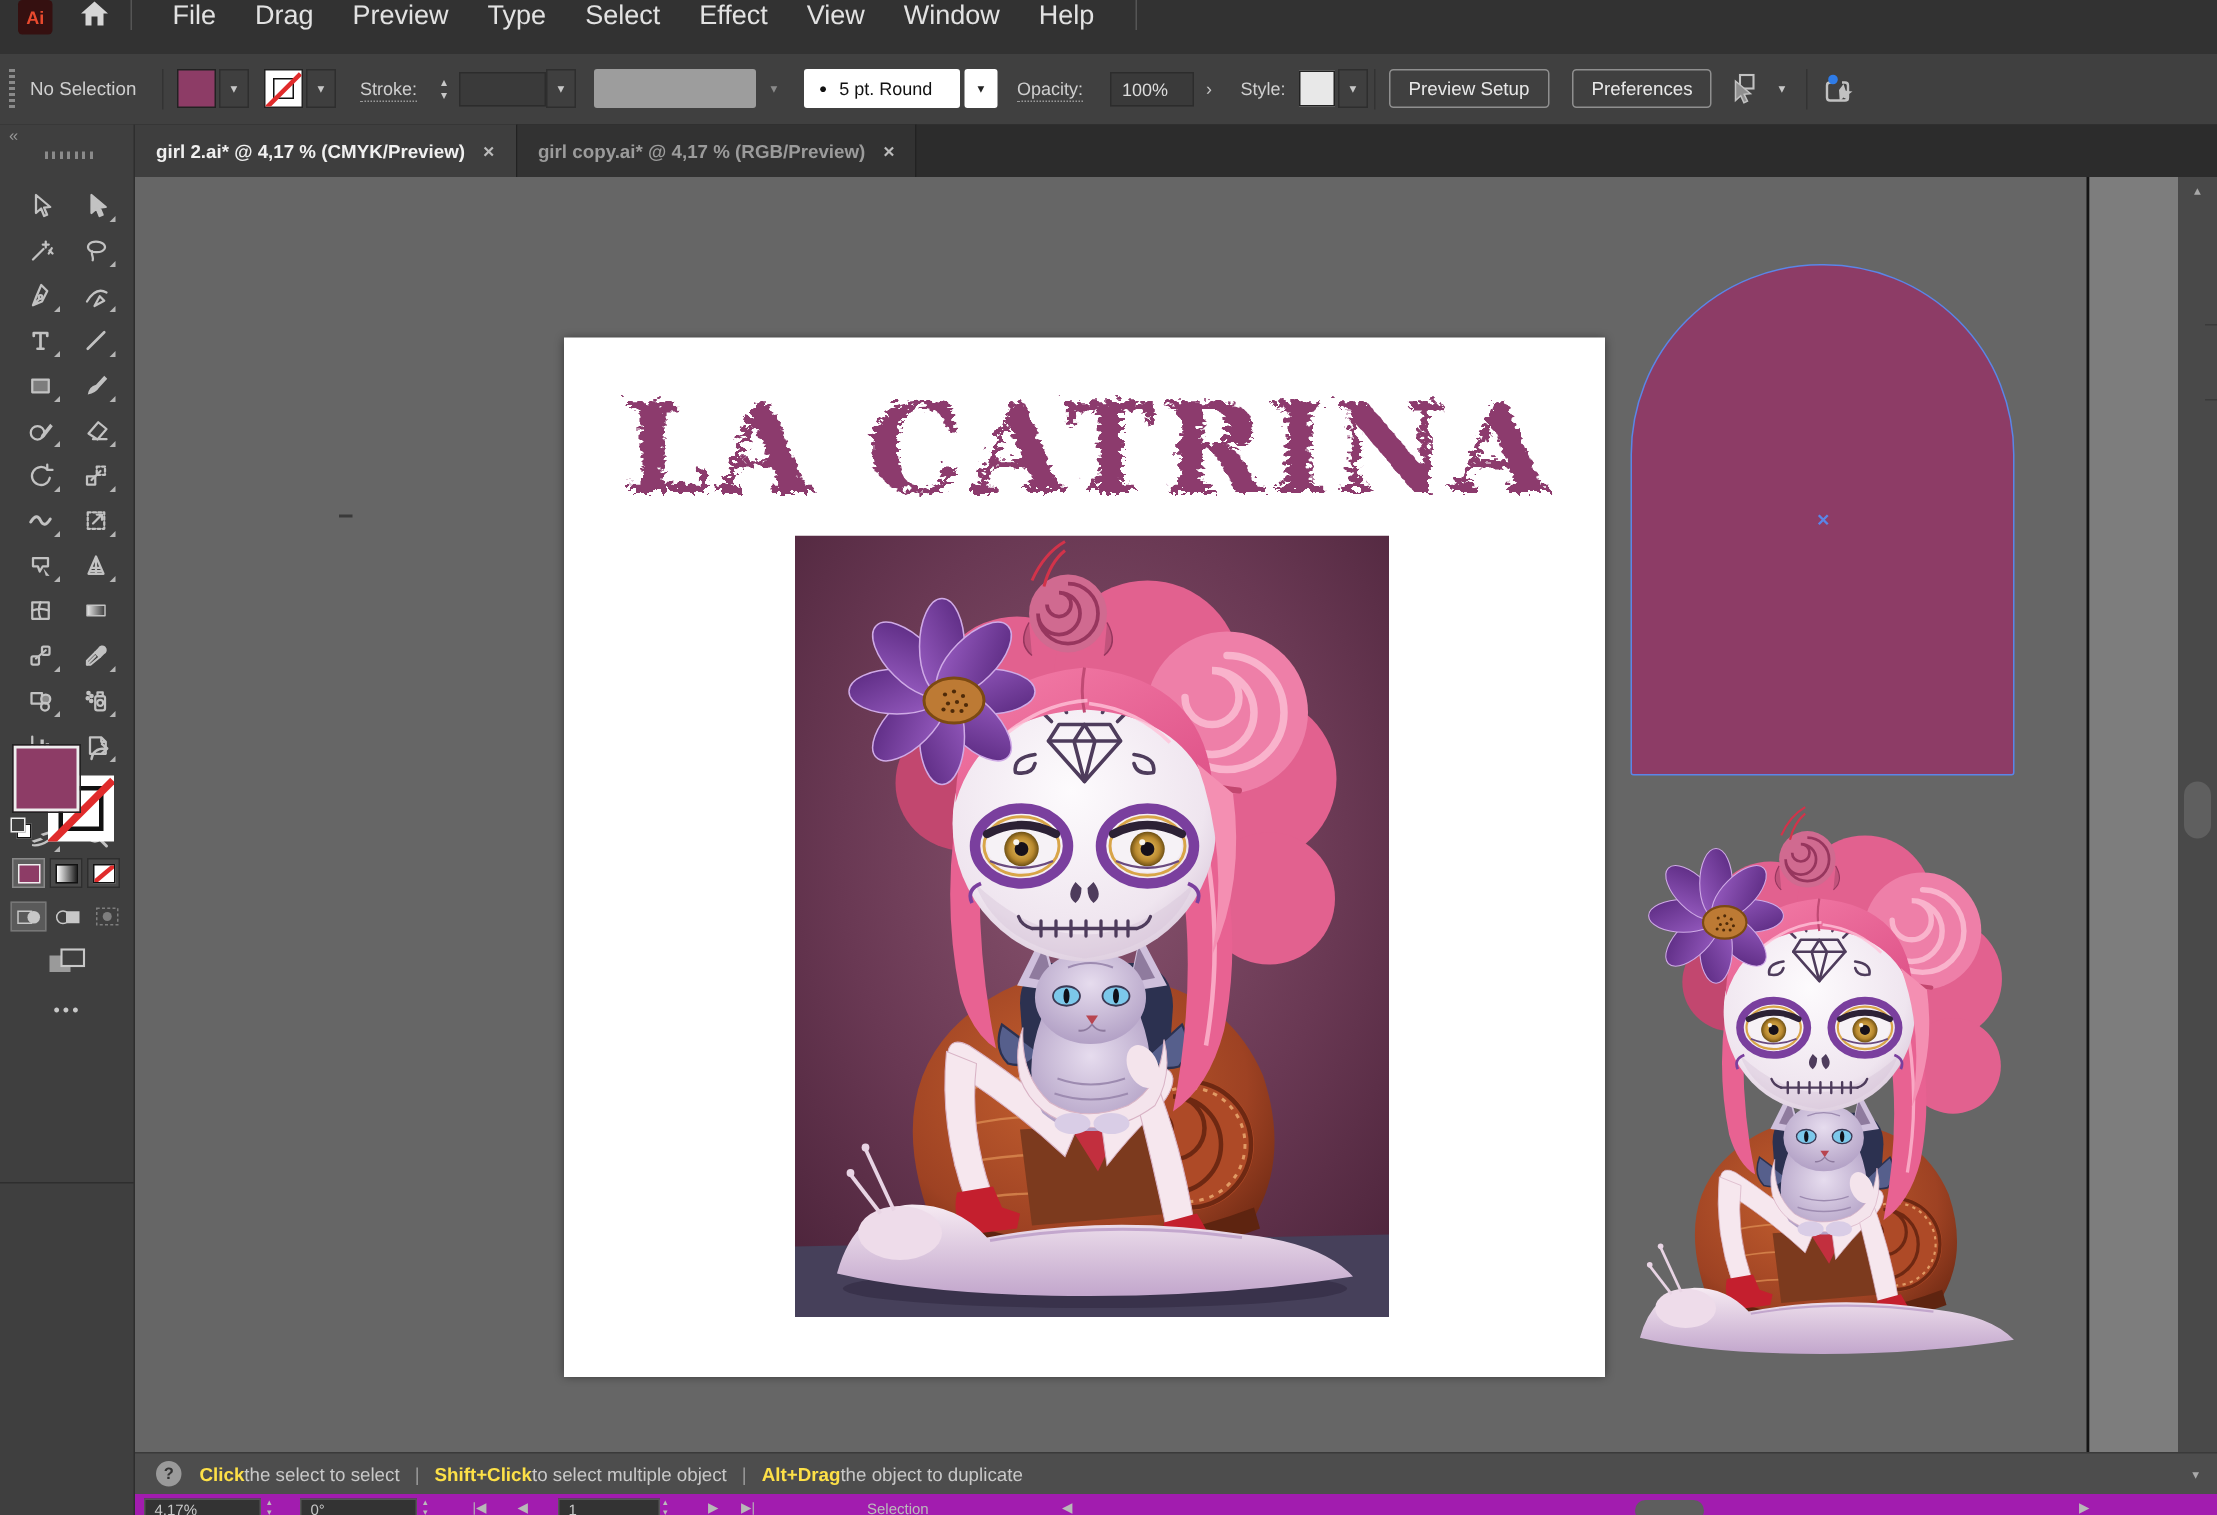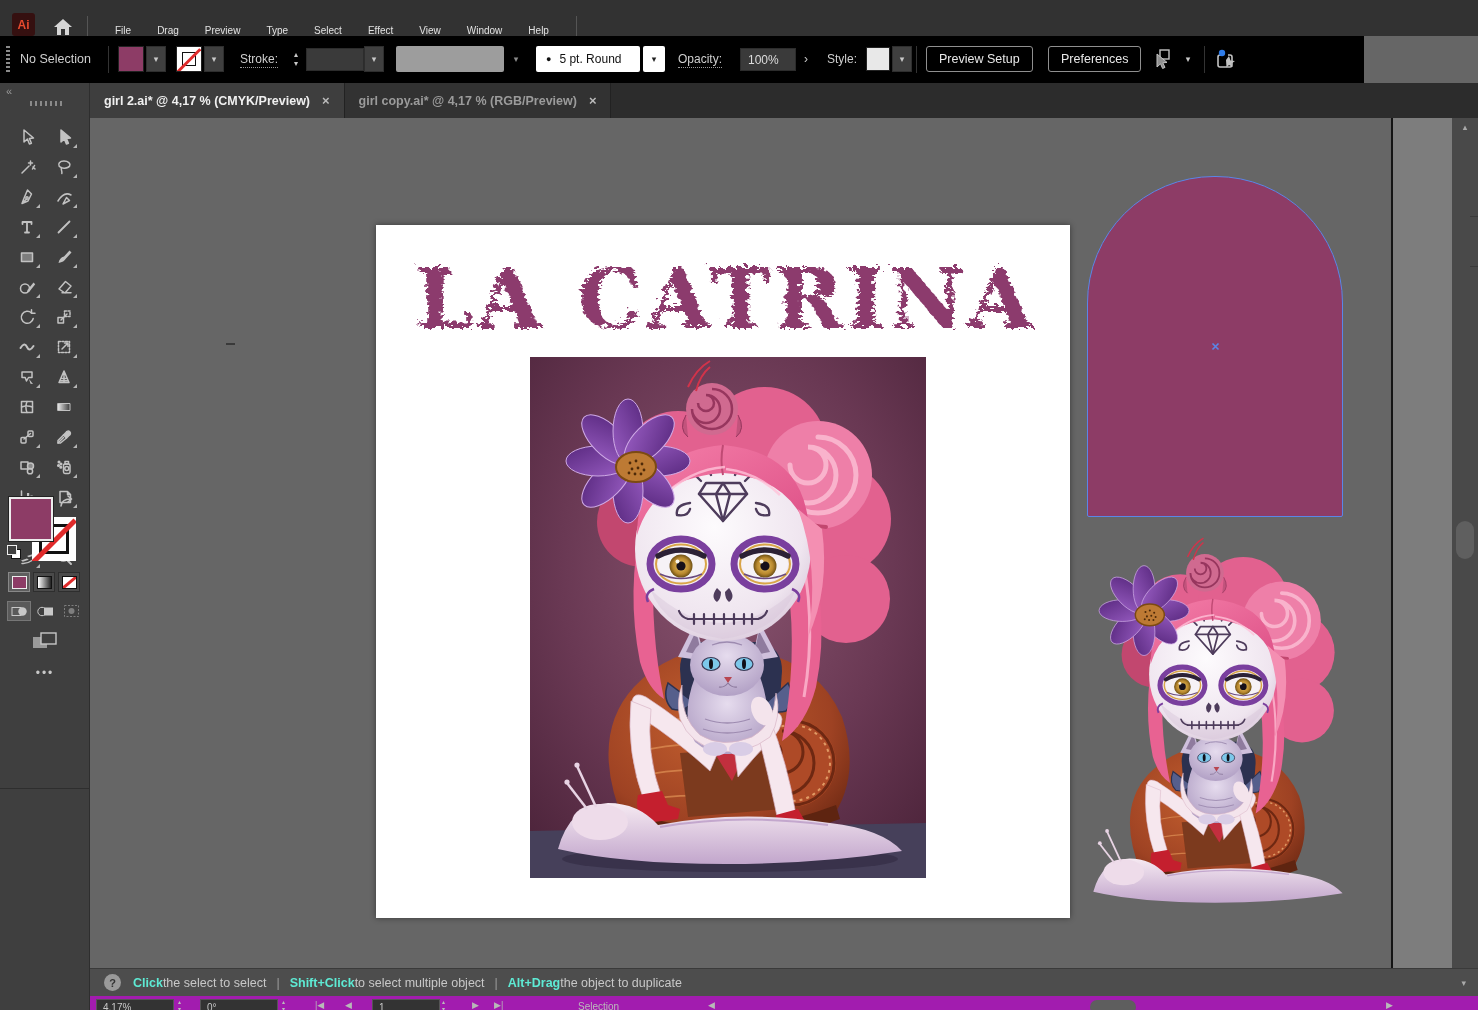--- a/index.html
+++ b/index.html
@@ -2,29 +2,29 @@
 <html style="--accent: #8d3c66; --selection: #5a86e8; --title_color: #8c3a6d; --none_red: #e02b2b; --pasteboard: #666666; --panel: #3f3f3f;"><head>
 <meta charset="utf-8">
 <style>
   html,body{margin:0;padding:0}
   body{width:1478px;height:1010px;position:relative;overflow:hidden;
        font-family:"Liberation Sans",sans-serif;background:#666;
        -webkit-font-smoothing:antialiased}
   .abs{position:absolute}
 
   
-  #menubar{left:0;top:0;width:1478px;height:36px;background:#323232;display:flex;align-items:flex-end}
+  #menubar{left:0;top:0;width:1478px;height:36px;background:#323232;display:flex;align-items:flex-start}
   #ai-logo{width:23px;height:23px;margin-left:12px;border-radius:3px;background:#351010;
            color:#e84a2e;font-weight:bold;font-size:12px;display:flex;align-items:center;justify-content:center}
   #home-btn{margin-left:18px;display:flex;align-items:center}
   .vsep{width:1px;height:20px;background:#555;margin:0 14px}
-  .menu-item{color:#e2e2e2;font-size:10px;padding:0 13px;cursor:default}
-
-  
-  #controlbar{left:0;top:36px;width:1364px;height:47px;background:#000000;border-bottom:1px solid #262626}
+  .menu-item{color:#e2e2e2;font-size:18px;padding:0 13px;cursor:default}
+
+  
+  #controlbar{left:0;top:36px;width:1478px;height:47px;background:#404040;border-bottom:1px solid #262626}
   #controlbar .lbl{font-size:12px;color:#cfcfcf;border-bottom:1px dotted #9a9a9a;padding-bottom:1px}
   .dragdots{left:6px;top:10px;width:4px;height:27px;
      background:repeating-linear-gradient(#8a8a8a 0 2px,transparent 2px 4px)}
   #no-selection{left:20px;top:16px;font-size:12.5px;color:#cfcfcf}
   .csep{top:10px;width:1px;height:27px;background:#333}
   .swatch{top:10px;width:26px;height:26px;border:1px solid #222;box-sizing:border-box}
   .chevbox{top:10px;width:20px;height:26px;background:#3f3f3f;border:1px solid #2e2e2e;box-sizing:border-box;
            color:#c8c8c8;font-size:9px;display:flex;align-items:center;justify-content:center}
   .nonefill{background:#fff;position:relative;overflow:hidden}
   .nonefill::before{content:"";position:absolute;inset:5px;border:1.5px solid #111}
@@ -99,21 +99,21 @@
   #vscroll{left:1452px;top:118px;width:26px;height:850px;background:#494949}
   #vscroll .up{position:absolute;left:0;top:4px;width:26px;text-align:center;color:#a8a8a8;font-size:9px}
   #vthumb{position:absolute;left:4px;top:403px;width:18px;height:38px;border-radius:9px;background:#5f5f5f}
   .dockline{left:1470px;width:8px;height:1px;background:#3a3a3a}
 
   
   #statusbar{left:90px;top:968px;width:1388px;height:28px;background:#4d4d4d;border-top:1px solid #3a3a3a;
              box-sizing:border-box;display:flex;align-items:center;font-size:12.5px;color:#c8c8c8}
   #help-badge{width:17px;height:17px;border-radius:50%;background:#9a9a9a;color:#333;font-weight:bold;
               font-size:11px;display:flex;align-items:center;justify-content:center;margin:0 12px 0 14px}
-  #statusbar b{color:#5eead4;font-weight:bold}
+  #statusbar b{color:#fde047;font-weight:bold}
   #statusbar .pipe{color:#9a9a9a;margin:0 10px}
   #status-chev{position:absolute;right:12px;color:#aaa;font-size:9px}
 
   
   #bottombar{left:90px;top:996px;width:1388px;height:14px;background:#a21caf;overflow:hidden;font-size:10px;color:#c8c8c8}
   .bb-box{position:absolute;top:3px;height:18px;background:#333;border:1px solid #555;box-sizing:border-box;
           display:flex;align-items:flex-start;padding:2px 0 0 6px}
   .bb-chev{position:absolute;top:3px;font-size:6px;color:#bbb;line-height:7px;text-align:center}
   .bb-nav{position:absolute;top:4px;font-size:9px;color:#b8b8b8}
   #hthumb{position:absolute;left:1000px;top:4px;width:46px;height:14px;border-radius:7px;background:#5e5e5e}

